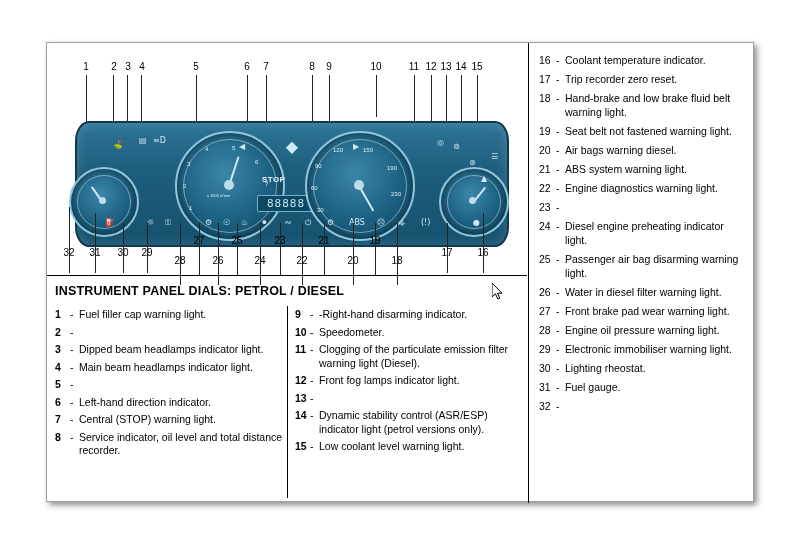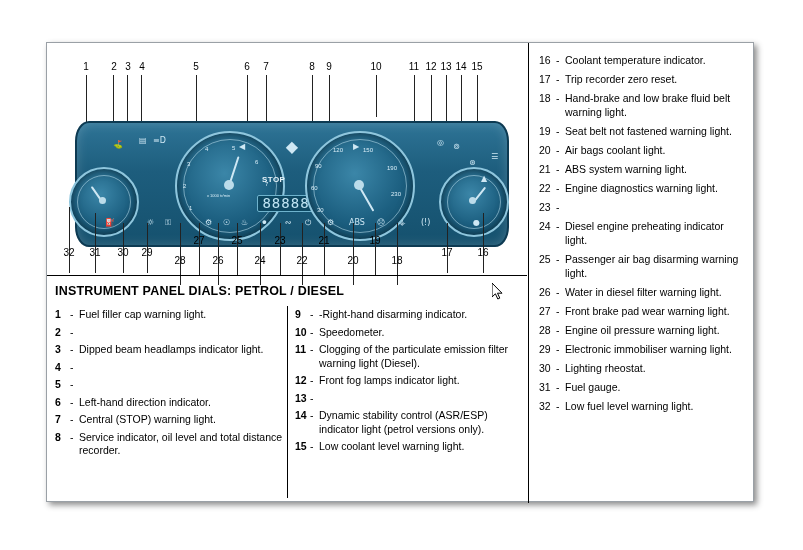--- a/index.html
+++ b/index.html
@@ -101,21 +101,21 @@
   }
   #odometer {
     position: absolute;
     left: 180px; top: 72px;
     width: 56px; height: 15px;
     background: #0d4862;
     border: 1px solid #6fb3cd;
     border-radius: 2px;
     color: #bfe4f3;
     font-family: "DejaVu Sans Mono", monospace;
-    font-size: 14px;
+    font-size: 11px;
     letter-spacing: 1px;
     text-align: center;
     line-height: 15px;
   }
   .tell {
     position: absolute;
     color: #cfe8f4;
     font-size: 8px;
     line-height: 1;
     font-family: "DejaVu Sans", sans-serif;
@@ -374,20 +374,21 @@
             <span class="dash">-</span>
           </div>
         <div class="item">
             <span class="num">3</span>
             <span class="dash">-</span>
             <span class="txt">Dipped beam headlamps indicator light.</span>
           </div>
         <div class="item">
             <span class="num">4</span>
             <span class="dash">-</span>
+            <span class="txt">Main beam headlamps indicator light.</span>
           </div>
         <div class="item">
             <span class="num">5</span>
             <span class="dash">-</span>
           </div>
         <div class="item">
             <span class="num">6</span>
             <span class="dash">-</span>
             <span class="txt">Left-hand direction indicator.</span>
           </div>
@@ -458,21 +459,21 @@
           <span class="txt">Hand-brake and low brake fluid belt warning light.</span>
         </div>
       <div class="item">
           <span class="num">19</span>
           <span class="dash">-</span>
           <span class="txt">Seat belt not fastened warning light.</span>
         </div>
       <div class="item">
           <span class="num">20</span>
           <span class="dash">-</span>
-          <span class="txt">Air bags coolant light.</span>
+          <span class="txt">Air bags warning diesel.</span>
         </div>
       <div class="item">
           <span class="num">21</span>
           <span class="dash">-</span>
           <span class="txt">ABS system warning light.</span>
         </div>
       <div class="item">
           <span class="num">22</span>
           <span class="dash">-</span>
           <span class="txt">Engine diagnostics warning light.</span>
@@ -517,21 +518,20 @@
           <span class="txt">Lighting rheostat.</span>
         </div>
       <div class="item">
           <span class="num">31</span>
           <span class="dash">-</span>
           <span class="txt">Fuel gauge.</span>
         </div>
       <div class="item">
           <span class="num">32</span>
           <span class="dash">-</span>
-          <span class="txt">Low fuel level warning light.</span>
         </div>
     </div>
 
   </div>
 
   <svg id="cursor" viewBox="0 0 12 18">
     <polygon points="0,0 0,14 3.4,10.8 5.8,16 7.8,15.1 5.5,10.2 10,10.2" fill="#ffffff" stroke="#000000" stroke-width="1"></polygon>
   </svg>
 </div>
 

